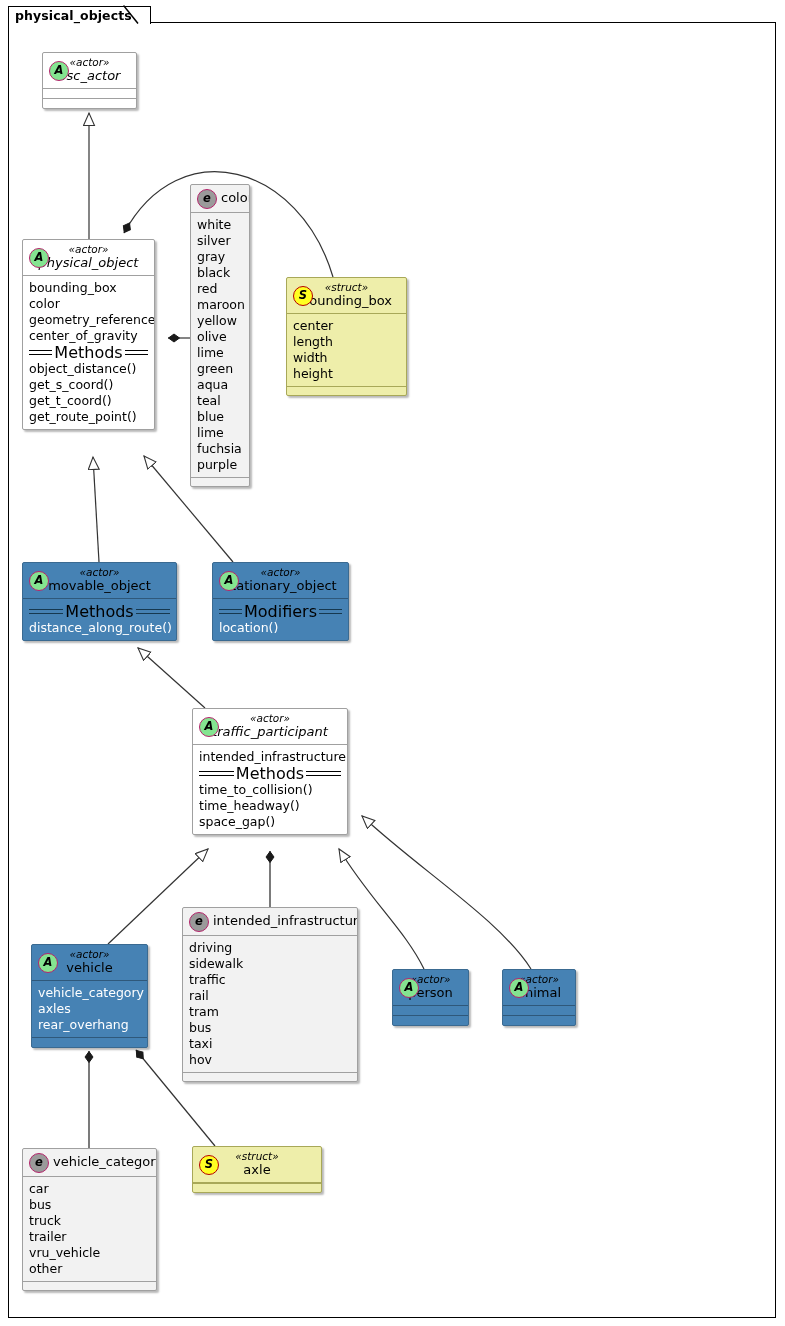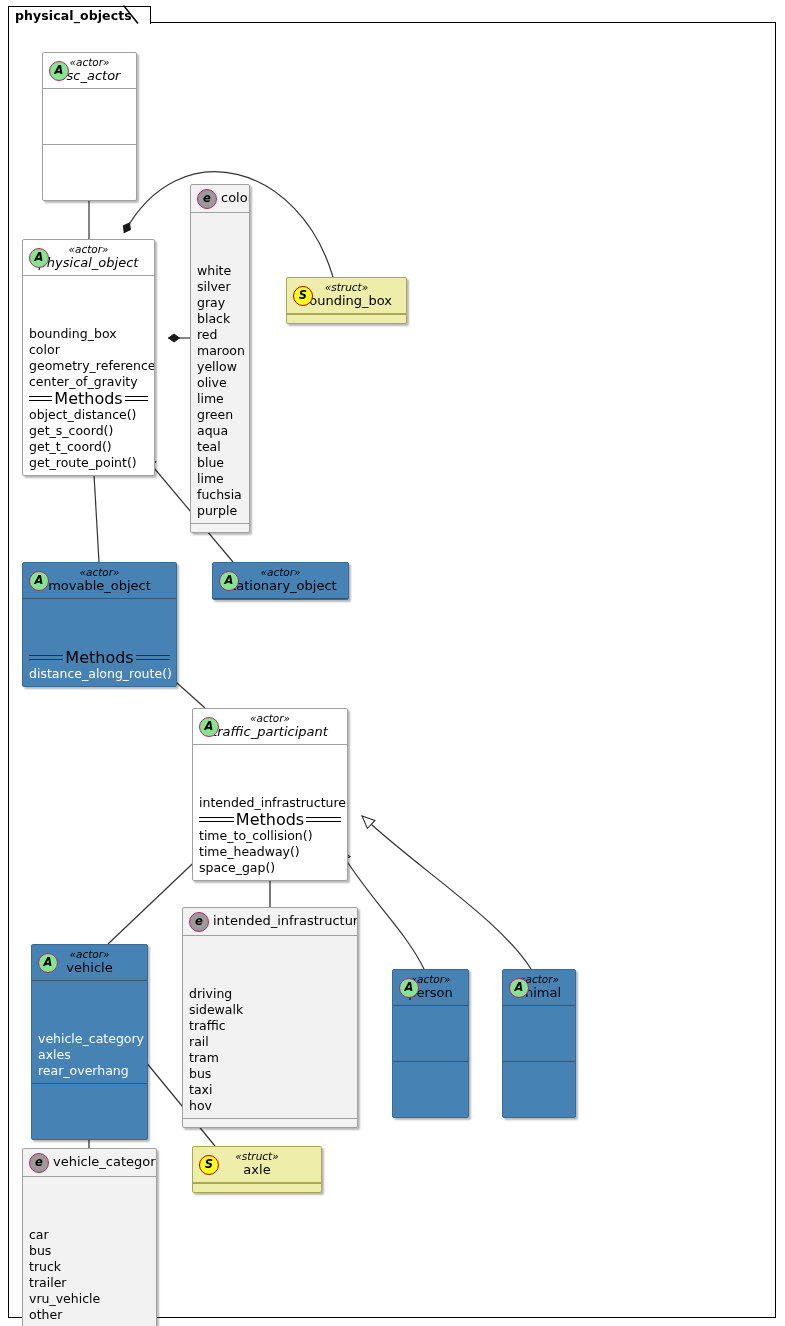--- a/index.html
+++ b/index.html
@@ -117,21 +117,20 @@
     text-align: left;
     padding: 4px 8px 5px 30px;
     min-height: 24px;
   }
   .hdr.enumhdr .cname { font-size: 13px; line-height: 18px; }
 
   
   .body {
     padding: 4px 6px 4px 6px;
     box-sizing: border-box;
-    margin-top: 46px;
   }
   .body .row {
     font-size: 12.5px;
     line-height: 16px;
     color: #000000;
     white-space: nowrap;
   }
   .node.blue .body .row { color: #ffffff; }
   .empty-comp { height: 9px; }
 
@@ -313,20 +312,26 @@
     <div class="footstrip"></div>
   </div>
 
   <div class="node yellow" style="left:286px; top:277px; width:121px;">
     <div class="hdr">
       <span class="badge s">S</span>
       <span class="stereo">«struct»</span>
       <span class="cname">bounding_box</span>
     </div>
     <div class="rule yellow-bg"></div>
+    <div class="body">
+      <div class="row">center</div>
+      <div class="row">length</div>
+      <div class="row">width</div>
+      <div class="row">height</div>
+    </div>
     <div class="rule yellow-bg"></div>
     <div class="footstrip"></div>
   </div>
 
   <div class="node blue" style="left:22px; top:562px; width:155px;">
     <div class="hdr">
       <span class="badge a">A</span>
       <span class="stereo">«actor»</span>
       <span class="cname">movable_object</span>
     </div>
@@ -339,20 +344,26 @@
     </div>
   </div>
 
   <div class="node blue" style="left:212px; top:562px; width:137px;">
     <div class="hdr">
       <span class="badge a">A</span>
       <span class="stereo">«actor»</span>
       <span class="cname">stationary_object</span>
     </div>
     <div class="rule blue-bg"></div>
+    <div class="body">
+      <div class="complabel blue-bg">
+        <span>Modifiers</span>
+      </div>
+      <div class="row">location()</div>
+    </div>
   </div>
 
   <div class="node white" style="left:192px; top:708px; width:156px;">
     <div class="hdr">
       <span class="badge a">A</span>
       <span class="stereo">«actor»</span>
       <span class="cname ital">traffic_participant</span>
     </div>
     <div class="rule white-bg"></div>
     <div class="body">

